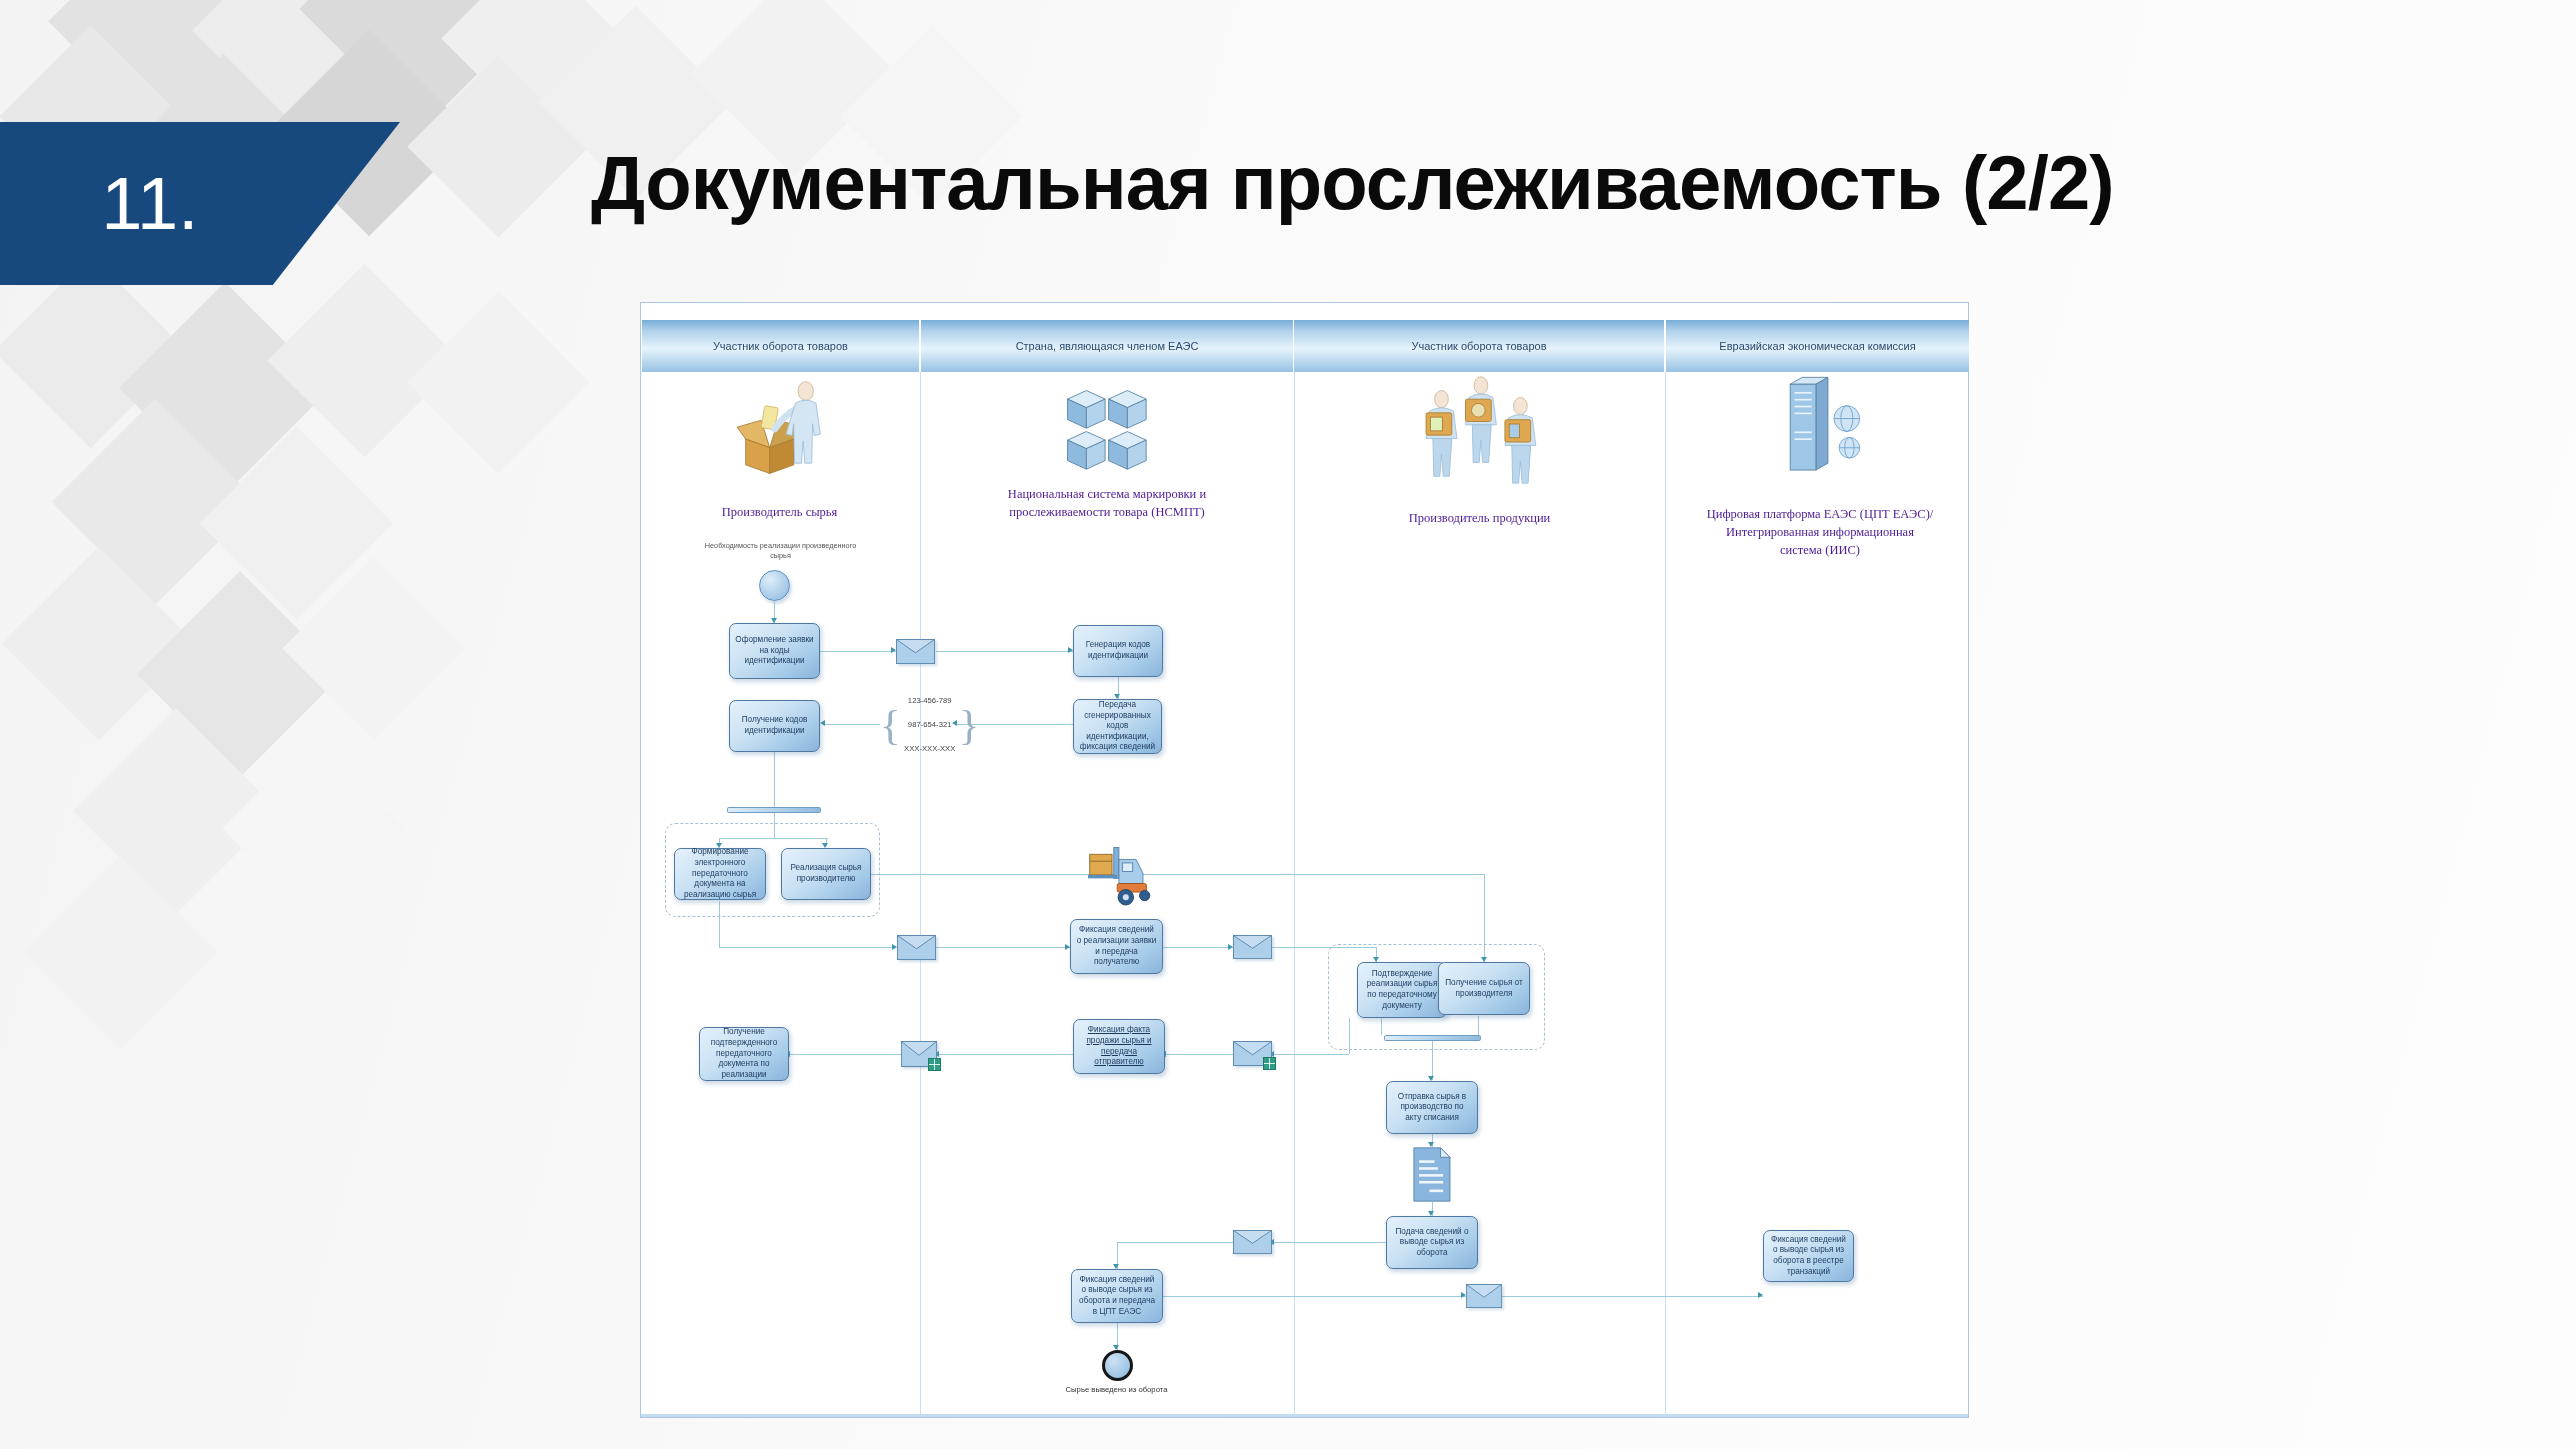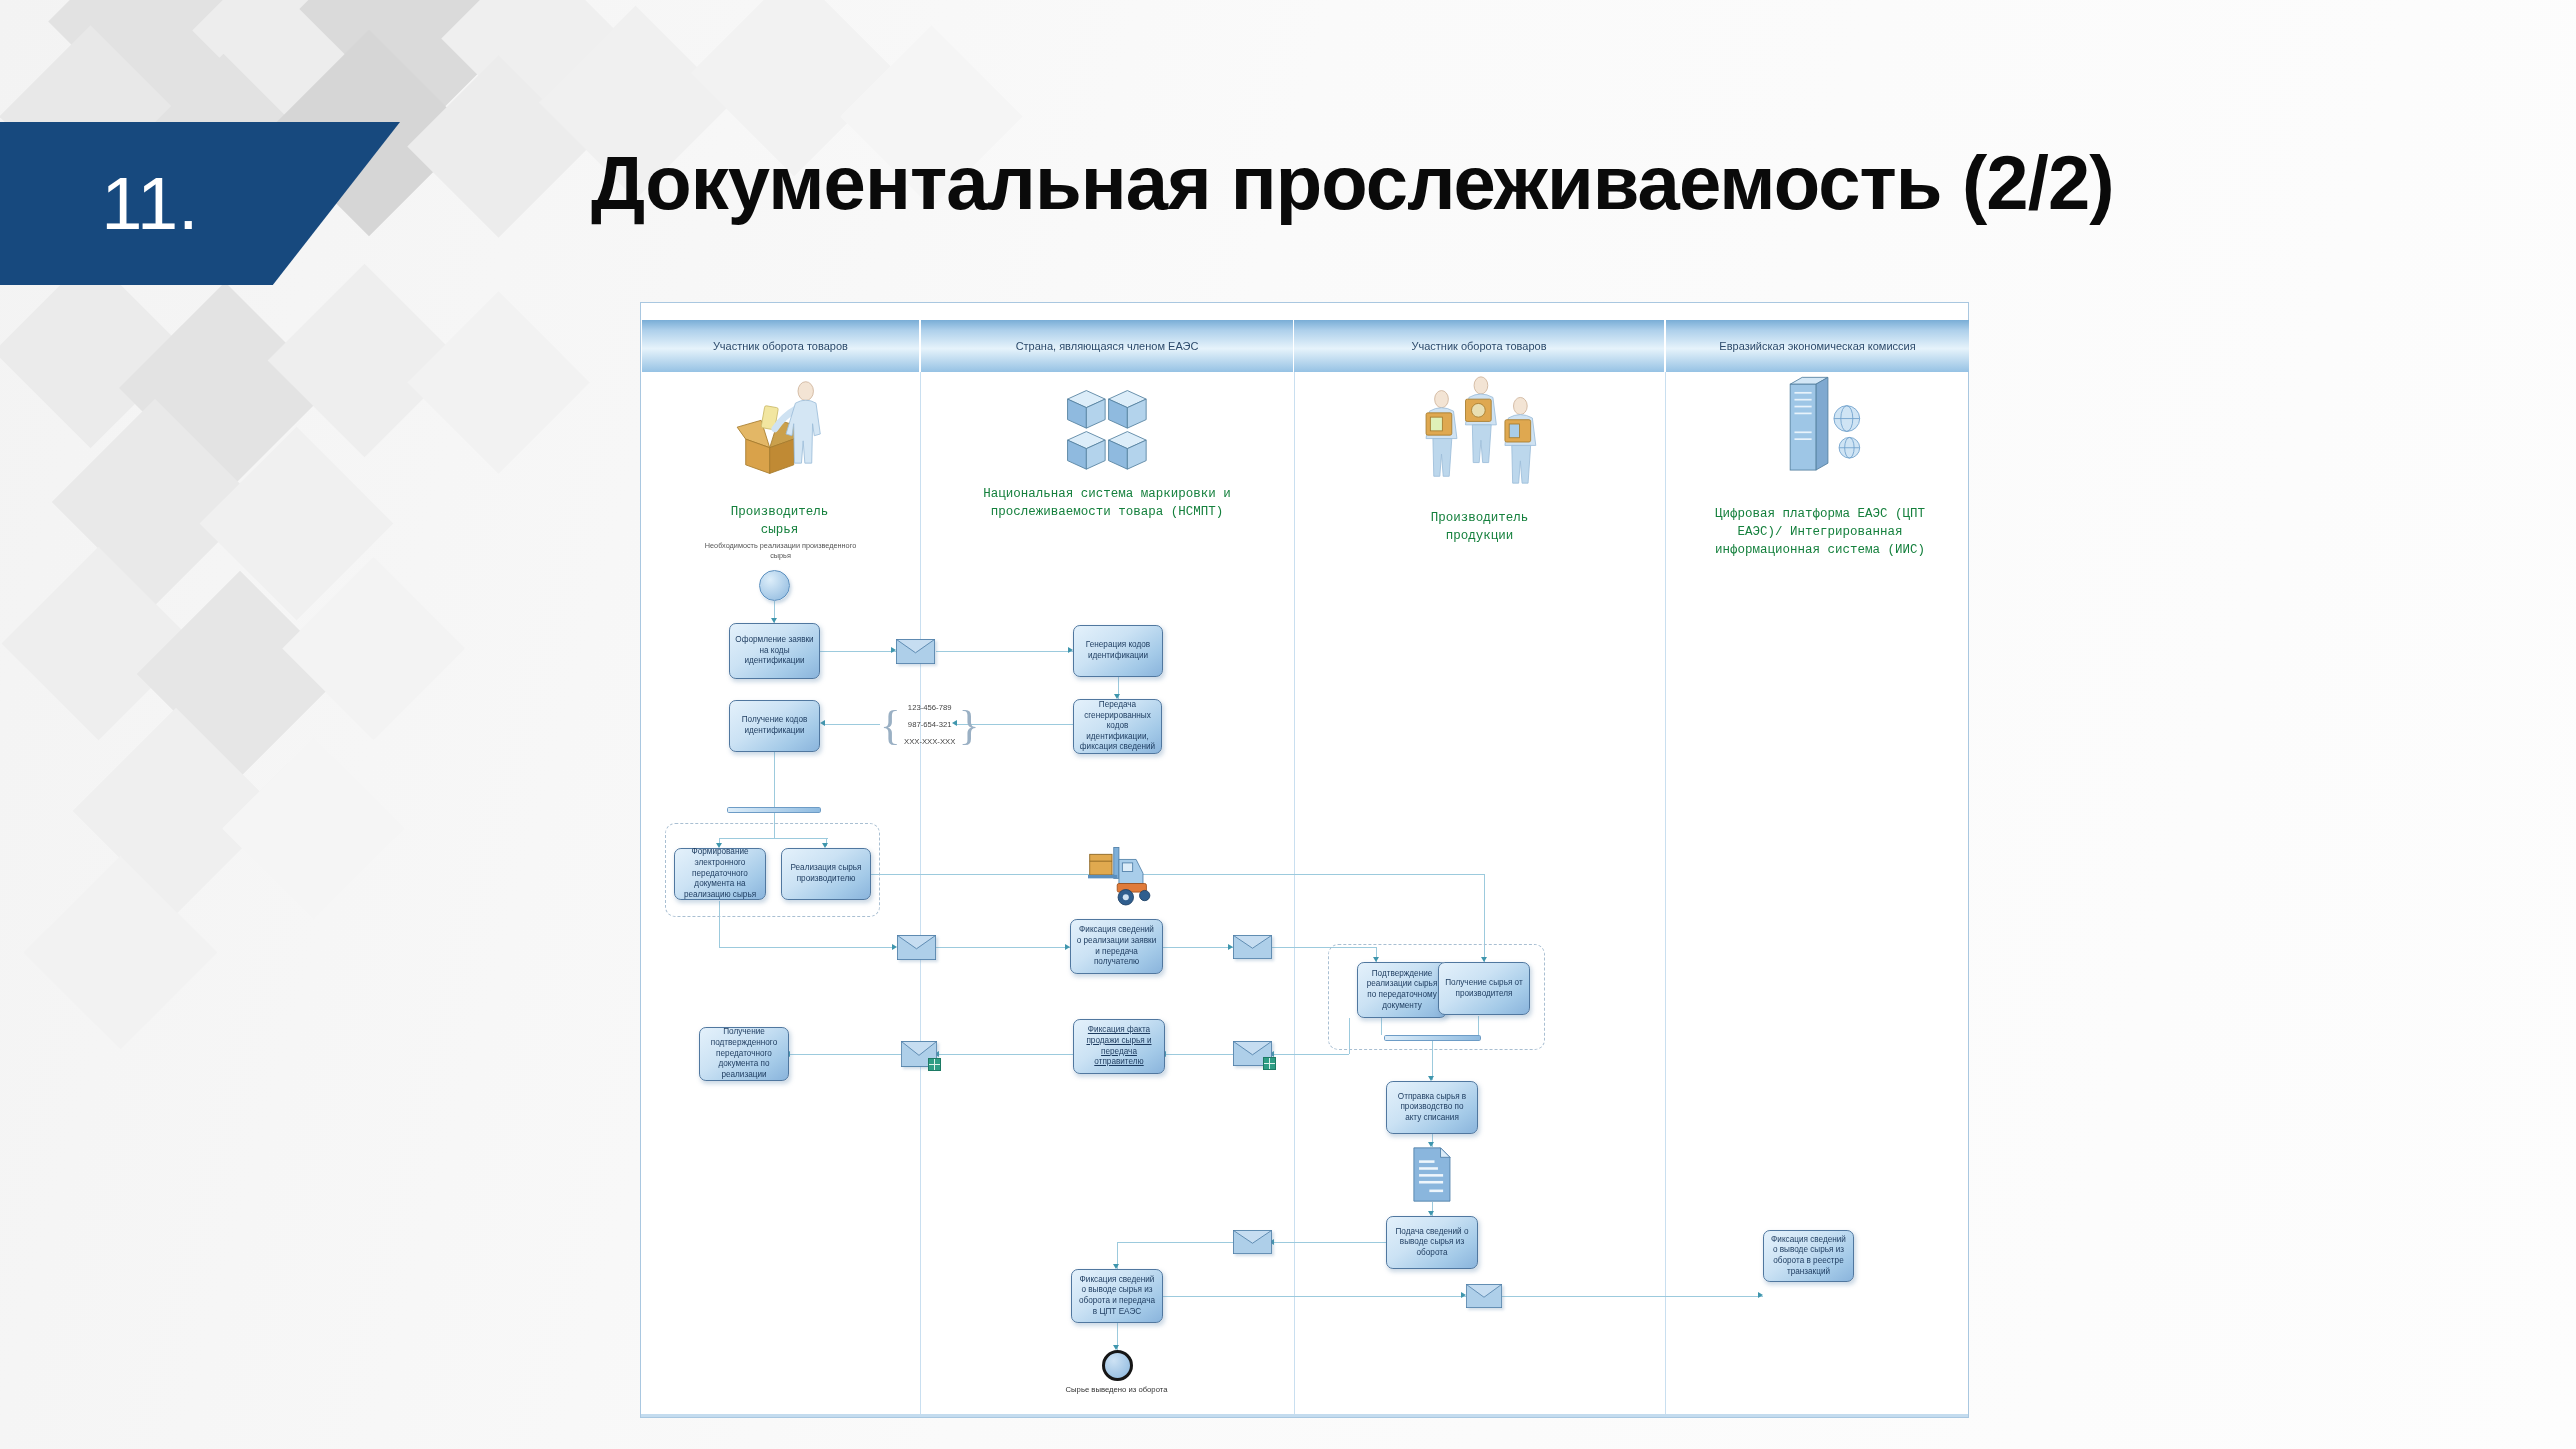--- a/index.html
+++ b/index.html
@@ -40,32 +40,32 @@
   .evt-end{position:absolute;width:31px;height:31px;border-radius:50%;box-sizing:border-box;
         background:radial-gradient(circle at 35% 30%,#cde2f4,#8ab6dd);border:3.4px solid #161616;}
   .env{position:absolute;box-shadow:1.7px 1.7px 2.6px rgba(110,145,180,.3);}
   .env svg{display:block;width:100%;height:100%;}
   .env-flag{position:absolute;right:-4.3px;bottom:-4.3px;width:11px;height:11px;background-color:#2f9d85;
         border:0.9px solid #1d7a64;
         background-image:linear-gradient(90deg,transparent 44%,#dff2ec 44%,#dff2ec 56%,transparent 56%),
                          linear-gradient(0deg,transparent 44%,#dff2ec 44%,#dff2ec 56%,transparent 56%);}
   .lbl{position:absolute;font-size:7.7px;color:#333;text-align:center;line-height:1.35;}
   .note{position:absolute;font-size:7.3px;color:#555;text-align:center;line-height:1.35;}
-  .actor-caption{position:absolute;font-family:Liberation Mono, monospace;font-size:12.5px;color:#15803d;
+  .actor-caption{position:absolute;font-family:Liberation Serif, serif;font-size:12.5px;color:#4c1d95;
         text-align:center;line-height:1.45;}
   .icon{position:absolute;}
   
   .ln{position:absolute;background:#9ccadd;}
   .ar{position:absolute;width:0;height:0;}
   .ar.r{border-top:3.4px solid transparent;border-bottom:3.4px solid transparent;border-left:5.2px solid #3f96ad;}
   .ar.l{border-top:3.4px solid transparent;border-bottom:3.4px solid transparent;border-right:5.2px solid #3f96ad;}
   .ar.d{border-left:3.4px solid transparent;border-right:3.4px solid transparent;border-top:5.2px solid #3f96ad;}
   .codes{position:absolute;display:flex;align-items:center;font-size:7.7px;color:#444;}
   .codes .brace{font-size:43px;font-weight:100;color:#9ab0c4;font-family:"Liberation Serif",serif;line-height:43px;}
-  .codes .nums{display:flex;flex-direction:column;gap:8px;padding:0 3.4px;text-align:center;}
+  .codes .nums{display:flex;flex-direction:column;gap:15px;padding:0 3.4px;text-align:center;}
 </style>
 </head>
 <body>
 
 <div class="slide">
 
   <div>
     <div class="dm" style="left:82px;top:-60px;width:163px;height:163px;background:#e2e2e2;"></div>
     <div class="dm" style="left:219px;top:-34px;width:129px;height:129px;background:#ededed;"></div>
     <div class="dm" style="left:335px;top:-77px;width:172px;height:172px;background:#dadada;"></div>

